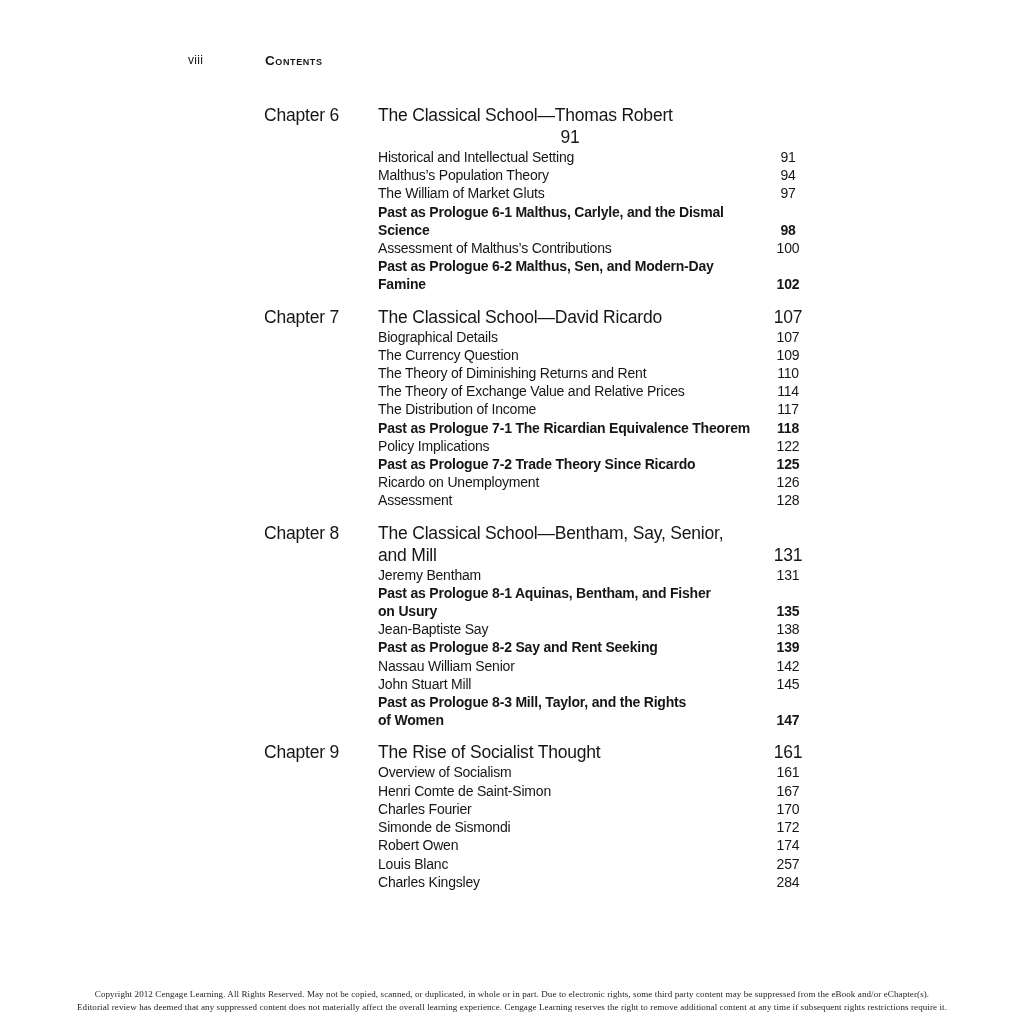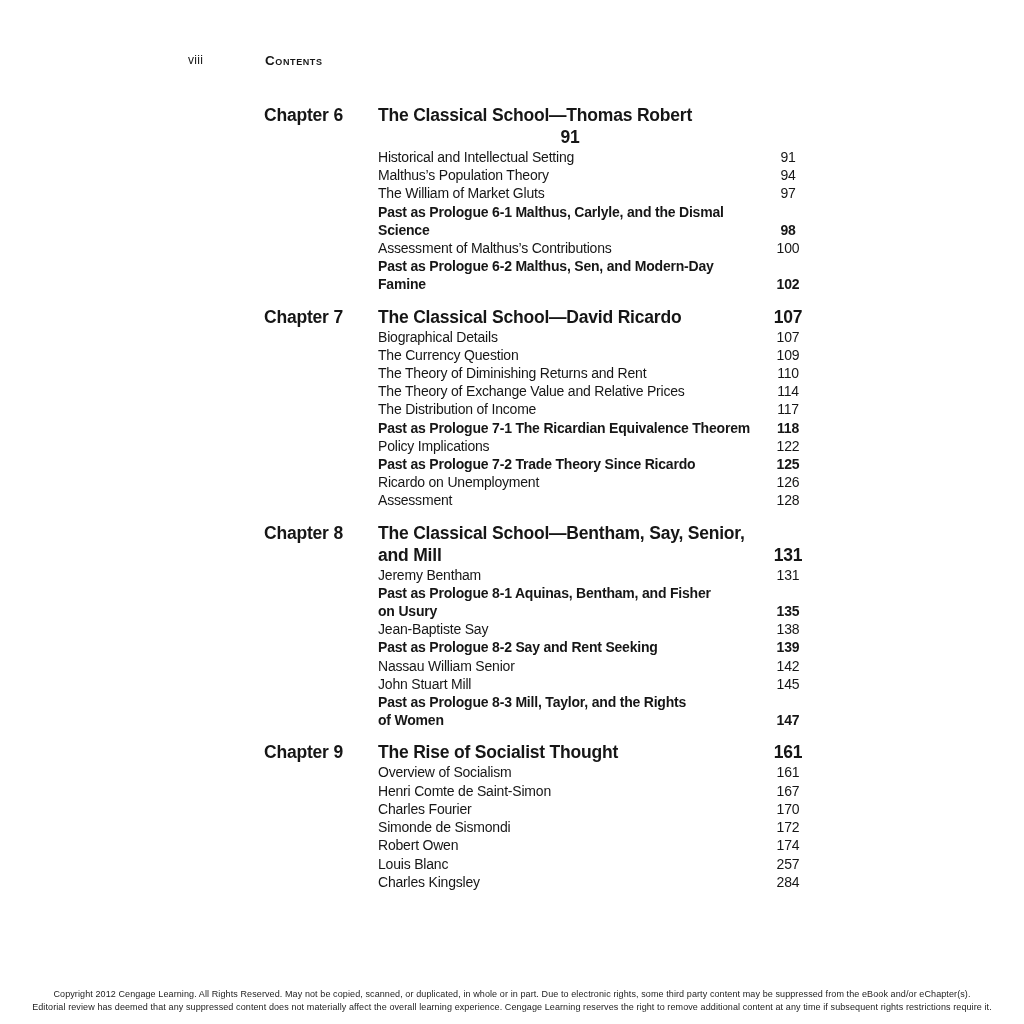--- a/index.html
+++ b/index.html
@@ -17,30 +17,30 @@
   }
   
   #toc{position:absolute;top:104px;left:264px;width:550px;}
   .chapter{margin:0;}
   .chapter + .chapter{margin-top:12px;}
   .row{display:grid;grid-template-columns:114px minmax(0,1fr) 52px;align-items:baseline;}
   .cell{white-space:nowrap;}
   .text{overflow:visible;}
   .page{text-align:center;}
   .head .cell{
-    font-size:17.5px;font-weight:bold;line-height:22px;letter-spacing:-.2px;
+    font-size:17.5px;font-weight:normal;line-height:22px;letter-spacing:-.2px;
   }
   .entry .cell{
     font-size:14px;line-height:18.2px;letter-spacing:-.2px;font-weight:normal;
   }
   .entry.bold .cell{font-weight:bold;}
   
   #footer{
     position:absolute;top:988px;left:0;width:100%;text-align:center;
-    font-family:Liberation Sans, sans-serif;font-size:9px;line-height:13px;color:#1c1c1c;
+    font-family:Liberation Serif, serif;font-size:9px;line-height:13px;color:#1c1c1c;
     letter-spacing:.1px;
   }
 </style>
 </head>
 <body>
 
 <div id="running-head">
   <span id="folio-left">viii</span>
   <span id="running-title">Contents</span>
 </div>

